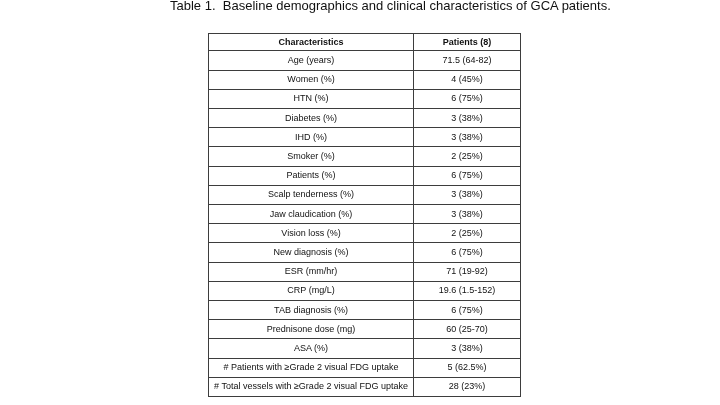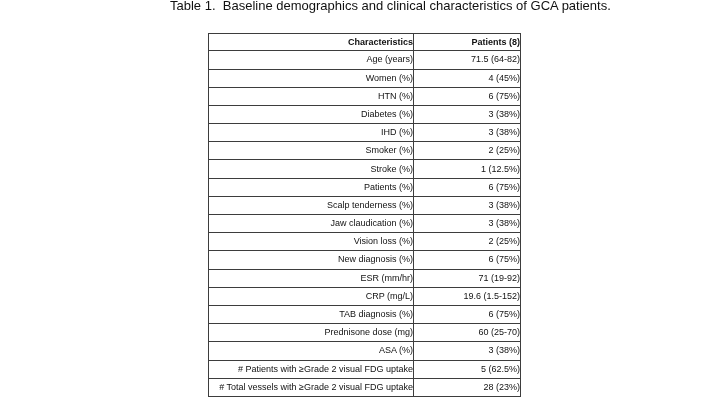--- a/index.html
+++ b/index.html
@@ -46,25 +46,25 @@
   table.gca-table tr {
     height: 17.33px;
   }
   .char-col {
     width: 205px;
   }
   .val-col {
     width: 107px;
   }
   th.char-head, td.char-cell {
-    text-align: right;
+    text-align: center;
     padding-left: 6px;
   }
   th.val-head, td.val-cell {
-    text-align: right;
+    text-align: center;
   }
   th.char-head, th.val-head {
     font-weight: bold;
   }
 </style>
 </head>
 <body>
 
 <div class="table-title">Table 1.  Baseline demographics and clinical characteristics of GCA patients.</div>
 
@@ -96,24 +96,20 @@
         <td class="char-cell">Diabetes (%)</td>
         <td class="val-cell">3 (38%)</td>
       </tr>
       <tr>
         <td class="char-cell">IHD (%)</td>
         <td class="val-cell">3 (38%)</td>
       </tr>
       <tr>
         <td class="char-cell">Smoker (%)</td>
         <td class="val-cell">2 (25%)</td>
-      </tr>
-      <tr>
-        <td class="char-cell">Stroke (%)</td>
-        <td class="val-cell">1 (12.5%)</td>
       </tr>
       <tr>
         <td class="char-cell">Patients (%)</td>
         <td class="val-cell">6 (75%)</td>
       </tr>
       <tr>
         <td class="char-cell">Scalp tenderness (%)</td>
         <td class="val-cell">3 (38%)</td>
       </tr>
       <tr>

